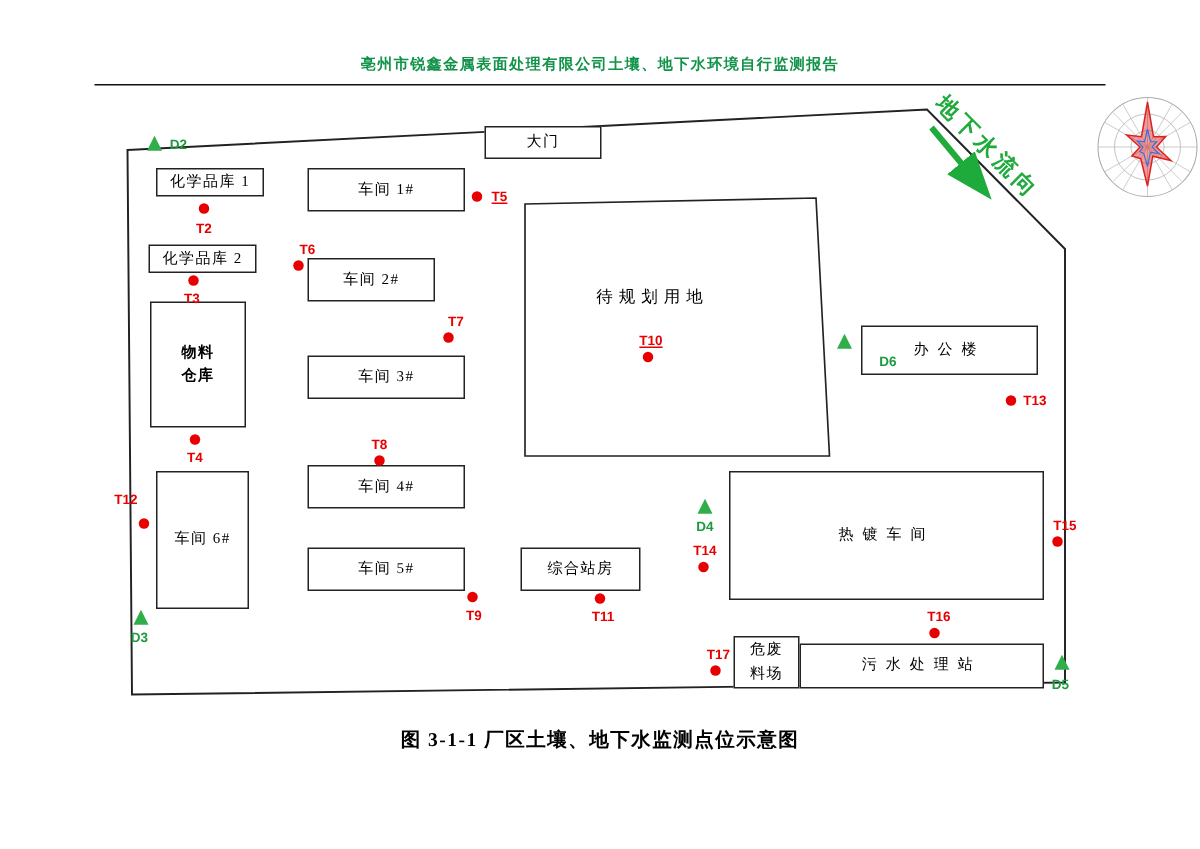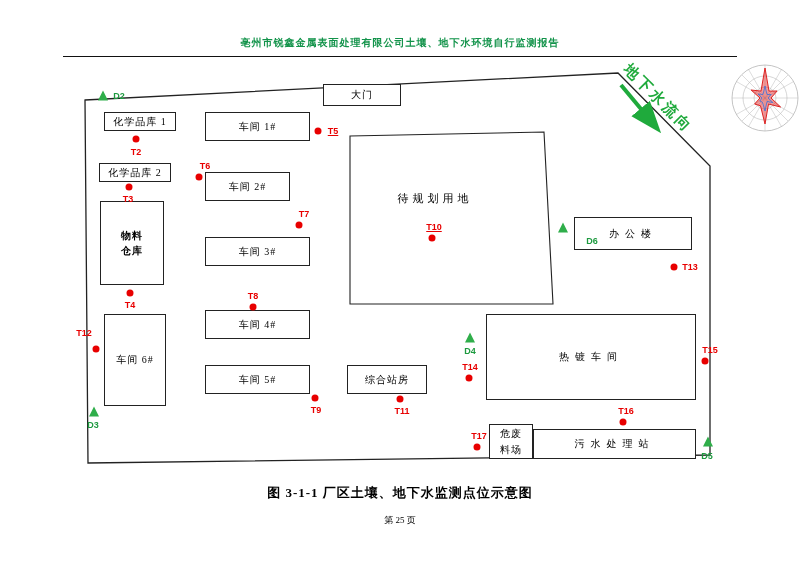--- a/index.html
+++ b/index.html
@@ -147,15 +147,14 @@
       <div class="plabel green" style="left: 93px; top: 425px;">D3</div>
       <div class="tri" style="left: 470px; top: 338px;"></div>
       <div class="plabel green" style="left: 470px; top: 351px;">D4</div>
       <div class="tri" style="left: 708px; top: 442px;"></div>
       <div class="plabel green" style="left: 707px; top: 456px;">D5</div>
       <div class="tri" style="left: 563px; top: 228px;"></div>
       <div class="plabel green" style="left: 592px; top: 241px;">D6</div>
     </div>
 
   <div class="fig-caption">图 3-1-1  厂区土壤、地下水监测点位示意图</div>
-  <div class="page-number">第 25 页</div>
 
 </div>
 
 </body></html>

